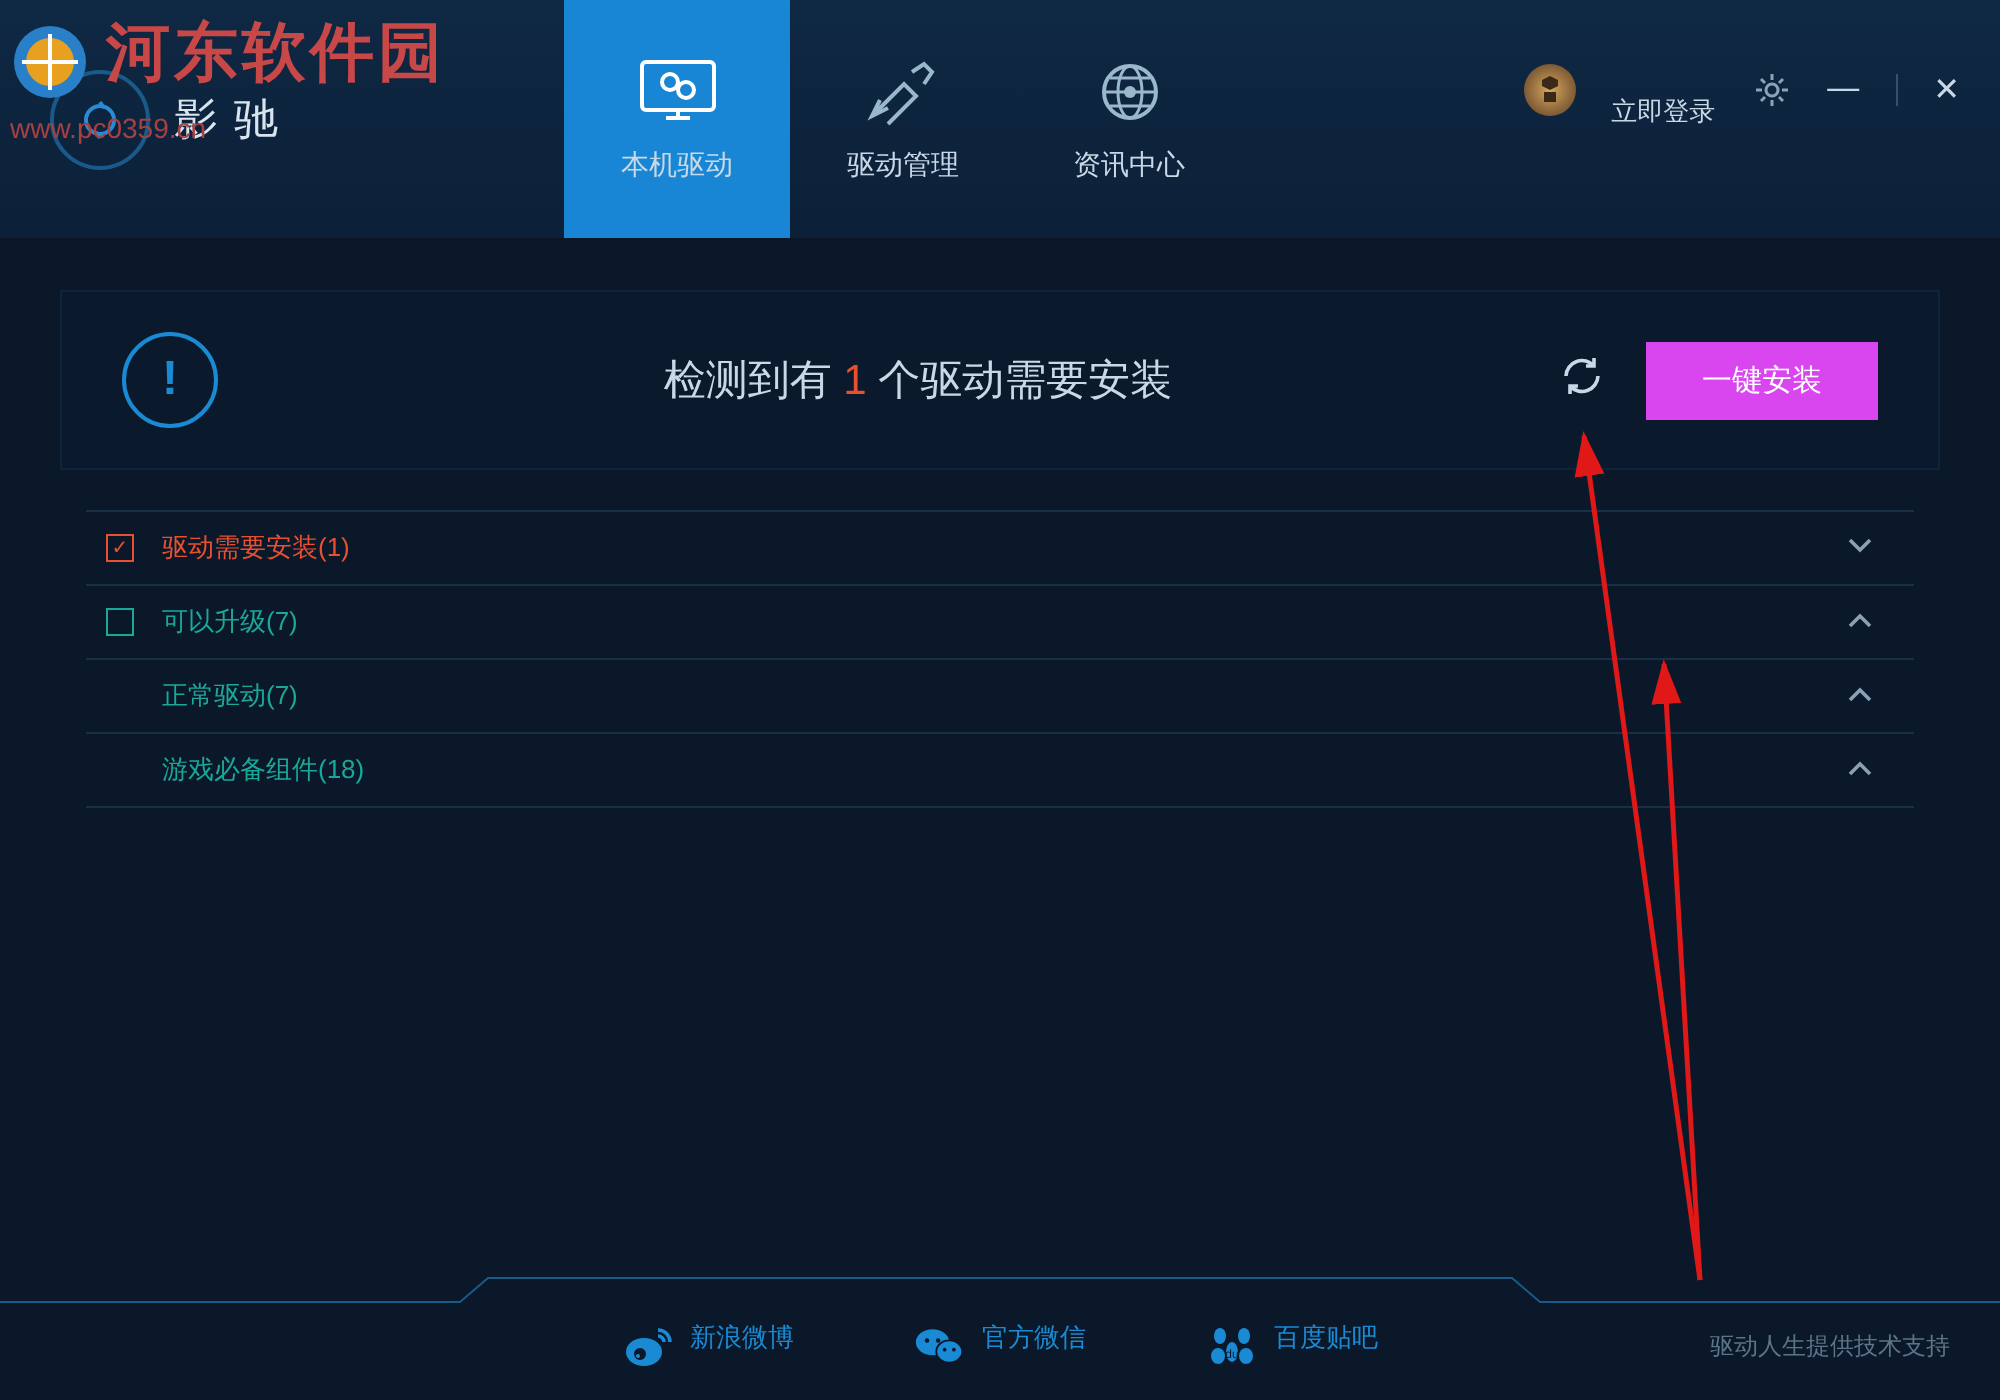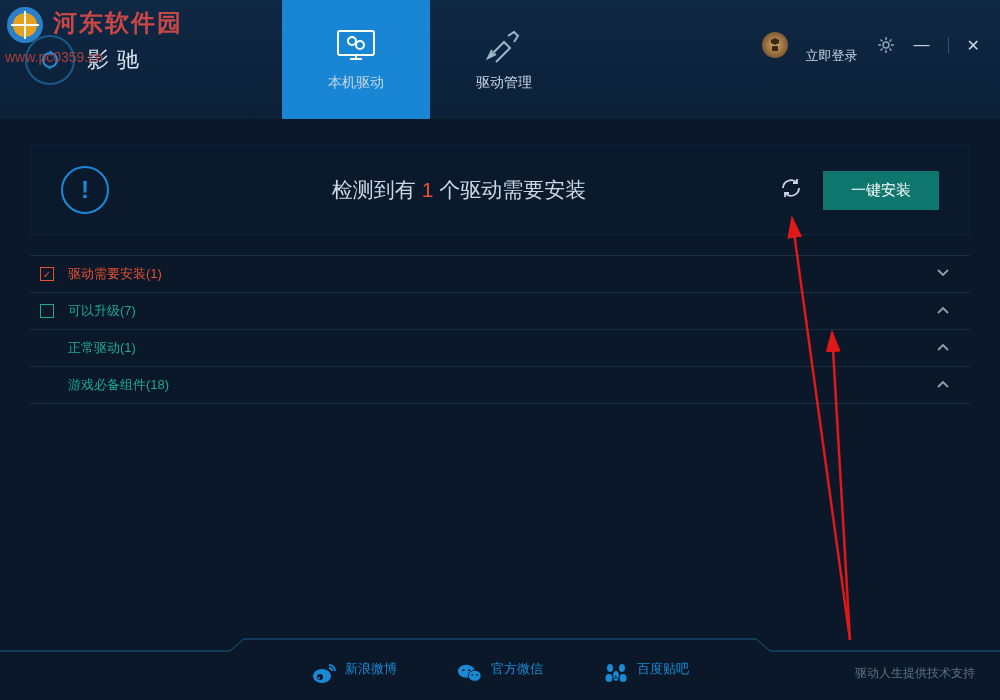--- a/index.html
+++ b/index.html
@@ -1,49 +1,49 @@
 <!DOCTYPE html>
 <html><head>
 <meta charset="utf-8">
 <style>
 * { margin: 0; padding: 0; box-sizing: border-box; font-family: "Microsoft YaHei", sans-serif; }
 body { width: 1000px; height: 700px; background: #0a1829; overflow: hidden; position: relative; }
 
 .header { height: 120px; background: linear-gradient(180deg, #0f2844 0%, #0c2038 100%); display: flex; align-items: stretch; border-bottom: 1px solid #0a1525; position: relative; }
 .watermark { position: absolute; top: 5px; left: 5px; z-index: 10; color: #c84848; font-family: "KaiTi", serif; }
-.watermark .wm-title { font-size: 24px; font-weight: bold; letter-spacing: 2px; }
+.watermark .wm-title { font-size: 32px; font-weight: bold; letter-spacing: 2px; }
 .watermark .wm-url { font-size: 14px; color: #a84040; }
 .watermark .wm-logo { display: inline-block; vertical-align: middle; margin-right: 4px; }
 
 .logo-area { width: 282px; display: flex; align-items: center; padding-left: 25px; }
 .logo-mark { width: 50px; height: 50px; border-radius: 50%; border: 2px solid #1a5a8a; display: flex; align-items: center; justify-content: center; position: relative; }
 .logo-text { color: #d8e4ee; font-size: 22px; margin-left: 12px; font-weight: 300; letter-spacing: 8px; }
 
 .nav { display: flex; }
-.nav-item { width: 148px; display: flex; flex-direction: column; align-items: center; justify-content: center; cursor: pointer; color: #c8d8e6; font-size: 14px; gap: 10px; }
+.nav-item { width: 113px; display: flex; flex-direction: column; align-items: center; justify-content: center; cursor: pointer; color: #c8d8e6; font-size: 14px; gap: 10px; }
 .nav-item.active { background: #1886d4; }
 .nav-icon { width: 44px; height: 36px; display: flex; align-items: center; justify-content: center; }
 
 .header-right { position: absolute; right: 20px; top: 25px; display: flex; align-items: center; gap: 18px; }
 .avatar { width: 26px; height: 26px; border-radius: 50%; background: radial-gradient(circle, #d4a860 0%, #5a3820 100%); display: flex; align-items: center; justify-content: center; }
 .login-text { color: #c8d8e6; font-size: 13px; cursor: pointer; margin-top: 22px; }
 .icon-btn { color: #7a95aa; cursor: pointer; display: flex; align-items: center; }
 .win-controls { display: flex; gap: 18px; align-items: center; }
 .win-btn { color: #c8d8e6; cursor: pointer; font-size: 16px; }
 .divider-v { width: 1px; height: 16px; background: #3a5068; }
 
 .banner { margin: 25px 30px 20px; height: 90px; background: rgba(10, 30, 50, .4); display: flex; align-items: center; padding: 0 30px; border: 1px solid rgba(30, 60, 100, .3); }
 .banner-icon { width: 48px; height: 48px; border: 2px solid #1a8ad4; border-radius: 50%; display: flex; align-items: center; justify-content: center; color: #1a8ad4; font-size: 24px; font-weight: bold; }
 .banner-text { margin-left: 30px; color: #c8d8e6; font-size: 21px; flex: 1; text-align: center; }
 .banner-text .highlight { color: #e85030; }
 .banner-actions { display: flex; align-items: center; gap: 20px; }
 .refresh-icon { color: #9ab0c2; cursor: pointer; }
-.install-btn { background: #0f766e; color: #fff; border: none; padding: 10px 28px; font-size: 15px; cursor: pointer; }
-
-.content { padding: 0 30px; }
+.install-btn { background: #d946ef; color: #fff; border: none; padding: 10px 28px; font-size: 15px; cursor: pointer; }
+
+.content { padding: 0 43px; }
 .section { border-top: 1px solid rgba(40, 70, 100, .5); }
 
 .section-header { height: 36px; display: flex; align-items: center; padding: 0 20px 0 10px; background: rgba(10, 25, 42, .6); cursor: pointer; }
 .section-header.err { color: #e85030; }
 .section-header.teal { color: #1aa898; }
 .checkbox { width: 14px; height: 14px; border: 1px solid currentColor; display: inline-flex; align-items: center; justify-content: center; font-size: 10px; margin-right: 14px; }
 .checkbox.checked::after { content: "✓"; }
 .section-title { font-size: 13px; flex: 1; }
 .chevron { color: #8aa0b4; font-size: 12px; }
 
@@ -109,20 +109,31 @@
     <div class="nav-item">
       <span class="nav-icon">
         <svg width="44" height="36" viewBox="0 0 44 36">
             <path d="M8 28 L22 14 L28 20 L14 34" stroke="#9ab8cc" stroke-width="2" fill="none"></path>
             <path d="M26 8 l6 -4 l4 4 l-4 6" stroke="#9ab8cc" stroke-width="2" fill="none"></path>
             <path d="M10 22 l-4 8 l8 -4" stroke="#9ab8cc" stroke-width="2" fill="none"></path>
           </svg>
       </span>
       <span>驱动管理</span>
     </div>
+    <div class="nav-item">
+      <span class="nav-icon">
+        <svg width="44" height="36" viewBox="0 0 44 36">
+            <circle cx="22" cy="18" r="13" stroke="#9ab8cc" stroke-width="2" fill="none"></circle>
+            <ellipse cx="22" cy="18" rx="6" ry="13" stroke="#9ab8cc" stroke-width="1.5" fill="none"></ellipse>
+            <path d="M9 18 h26 M12 11 h20 M12 25 h20" stroke="#9ab8cc" stroke-width="1.5"></path>
+            <circle cx="22" cy="18" r="3" fill="#9ab8cc"></circle>
+          </svg>
+      </span>
+      <span>资讯中心</span>
+    </div>
   </div>
 
   <div class="header-right">
     <span class="avatar">
       <svg width="16" height="16" viewBox="0 0 16 16">
           <path d="M4 3 l4 -2 l4 2 l0 3 l-4 2 l-4 -2 z M5 9 h6 v5 h-6 z" fill="#3a2818"></path>
         </svg>
     </span>
     <span class="login-text">立即登录</span>
     <span class="icon-btn">
@@ -176,21 +187,21 @@
       <span class="chevron">
         <svg width="14" height="10" viewBox="0 0 14 10">
             <path d="M2 8 L7 3 L12 8" stroke="#8aa0b4" stroke-width="1.8" fill="none"></path>
           </svg>
       </span>
     </div>
   </div>
 
   <div class="section">
     <div class="section-header teal" style="padding-left:38px">
-      <span class="section-title">正常驱动(1)</span>
+      <span class="section-title">正常驱动(7)</span>
       <span class="chevron">
         <svg width="14" height="10" viewBox="0 0 14 10">
             <path d="M2 8 L7 3 L12 8" stroke="#8aa0b4" stroke-width="1.8" fill="none"></path>
           </svg>
       </span>
     </div>
   </div>
 
   <div class="section" style="border-bottom:1px solid rgba(40,70,100,.5)">
     <div class="section-header teal" style="padding-left:38px">

